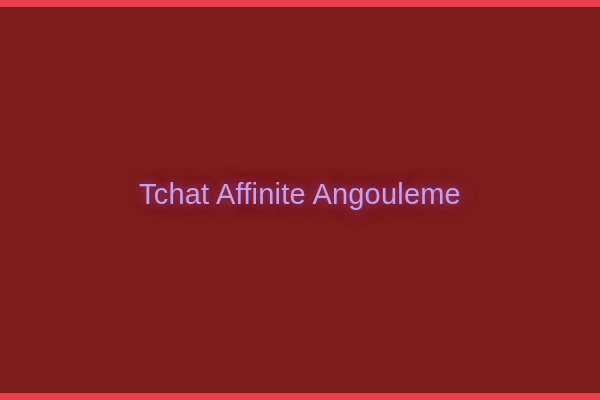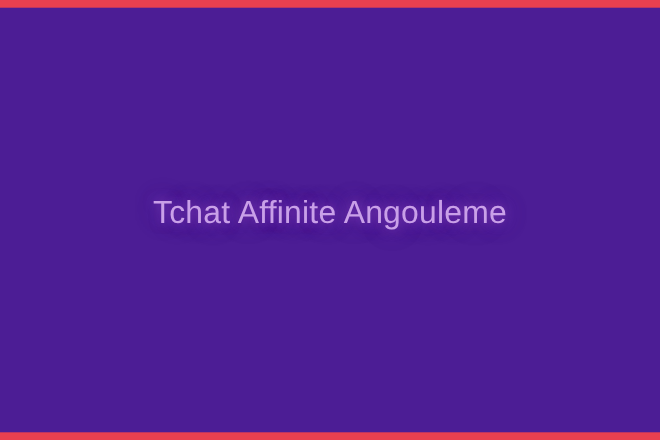--- a/index.html
+++ b/index.html
@@ -7,21 +7,21 @@
     margin: 0;
     padding: 0;
     background: #0d0018;
   }
 
   #stage {
     position: relative;
     width: 600px;
     height: 400px;
     overflow: hidden;
-    background: #4c1d95;
+    background: #7f1d1d;
     font-family: "Liberation Sans", sans-serif;
     -webkit-font-smoothing: antialiased;
   }
 
   
   .accent-bar {
     position: absolute;
     left: 0;
     width: 600px;
     height: 7px;

